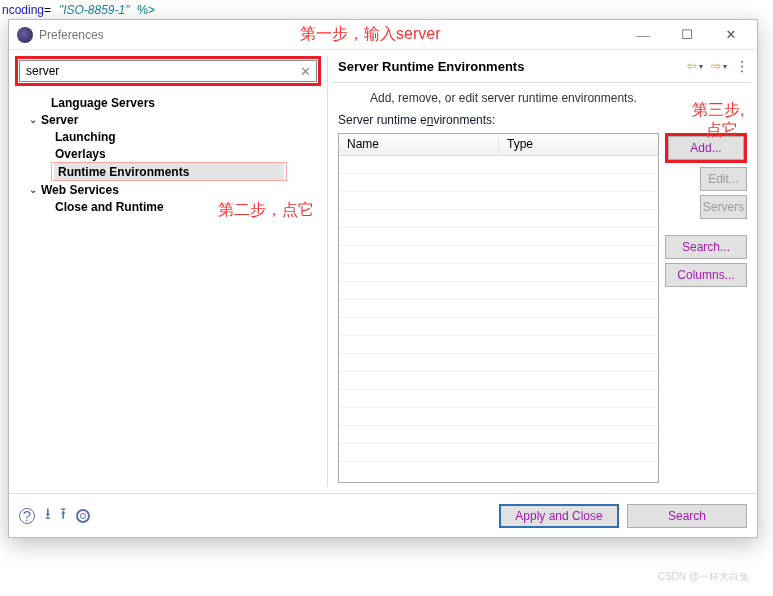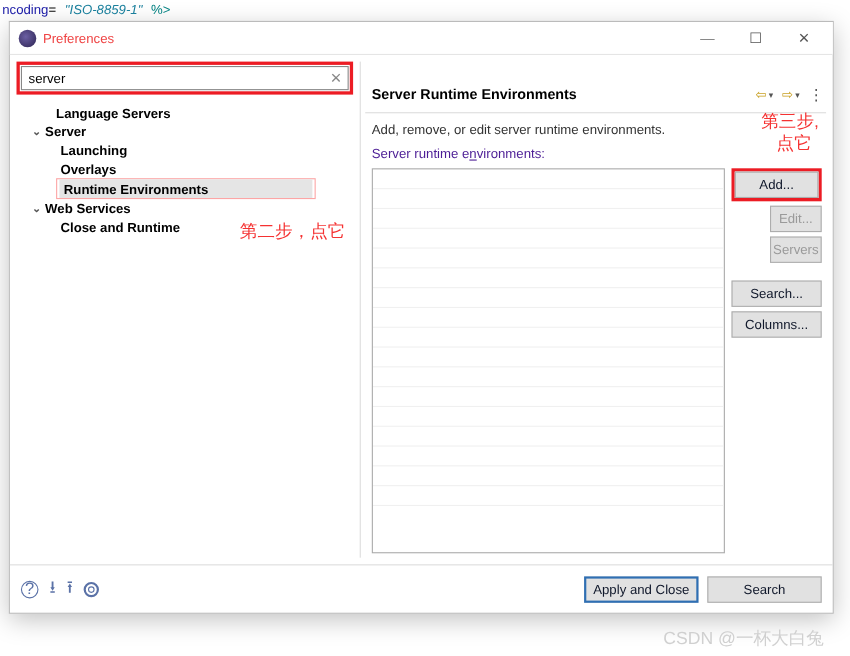--- a/index.html
+++ b/index.html
@@ -4,69 +4,69 @@
 <style>
   * { box-sizing: border-box; font-family: "Segoe UI", Tahoma, sans-serif; font-size: 12px; }
   body { margin: 0; background: #fff; width: 773px; }
   .code-fragment { padding: 2px 0 0 2px; font-family: Consolas, monospace; font-size: 13px; background: #fff; }
   .code-fragment .attr { color: #1a1aa6; }
   .code-fragment .val { color: #1a1aa6; font-style: italic; }
   .code-fragment .punct { color: teal; }
   .window { margin: 2px 6px 0 8px; border: 1px solid #bbb; background: #fff; box-shadow: 0 6px 22px rgba(0,0,0,0.25); width: 750px; }
   .titlebar { display: flex; align-items: center; height: 30px; padding: 0 4px 0 8px; background: #fff; border-bottom: 1px solid #e5e5e5; }
   .titlebar .app-icon { width: 16px; height: 16px; border-radius: 50%; background: radial-gradient(circle at 40% 40%, #6b5fa3, #2b2250); margin-right: 6px; }
-  .titlebar .title { color: #ef4444; flex: 1; }
+  .titlebar .title { color: #737373; flex: 1; }
   .titlebar .winbtn { width: 44px; height: 28px; display: flex; align-items: center; justify-content: center; color: #555; font-size: 13px; font-family: "Segoe UI Symbol"; }
   .body { display: flex; padding: 6px; gap: 6px; }
   .left { width: 306px; display: flex; flex-direction: column; }
   .search-wrap { border: 3px solid #ec1c24; padding: 1px; position: relative; margin-bottom: 4px; }
   .search-input { width: 100%; height: 22px; border: 1px solid #888; padding: 2px 22px 2px 6px; outline: none; }
   .search-clear { position: absolute; right: 7px; top: 50%; transform: translateY(-50%); color: #888; font-size: 13px; }
   .tree { border: none; padding-top: 4px; }
   .tree-item { display: flex; align-items: center; height: 17px; padding-left: 8px; font-weight: bold; }
   .tree-item.lvl1 { padding-left: 24px; }
   .tree-item.lvl2 { padding-left: 40px; }
   .tree-item .chev { width: 10px; display: inline-block; color: #555; font-size: 10px; margin-right: 2px; }
   .tree-item.selected { background: #e5e5e5; }
   .runtime-wrap { border: 1px solid #fca5a5; display: inline-block; margin-left: 36px; padding: 0 2px; }
   .runtime-wrap .tree-item { padding-left: 4px; }
   .right { flex: 1; display: flex; flex-direction: column; border-left: 1px solid #ddd; padding-left: 4px; }
-  .right-head { display: flex; align-items: flex-start; padding: 2px 2px 8px 6px; border-bottom: 1px solid #ddd; margin-top: 20px; }
+  .right-head { display: flex; align-items: center; padding: 2px 2px 8px 6px; border-bottom: 1px solid #ddd; }
   .right-title { font-weight: bold; font-size: 13px; flex: 1; }
   .nav-arrows { display: flex; align-items: center; gap: 4px; }
   .nav-arrows span { font-size: 12px; color: #c9a227; }
   .nav-arrows .drop { color: #555; font-size: 8px; margin-left: -2px; }
   .nav-arrows .menu { color: #555; font-size: 14px; margin-left: 4px; }
-  .desc { padding: 8px 6px 6px 6px; color: #333; }
-  .sub { padding: 2px 6px 6px 6px; color: #4c1d95; }
+  .desc { padding: 8px 6px 6px 6px; color: #333; margin-left: 32px; }
+  .sub { padding: 2px 6px 6px 6px; color: #0f172a; }
   .table-area { display: flex; gap: 6px; padding: 0 4px 4px 6px; }
   .table { flex: 1; border: 1px solid #aaa; height: 350px; background: #fff; position: relative; overflow: hidden; }
   .table-header { display: flex; height: 22px; background: #fff; border-bottom: 1px solid #ddd; }
   .th { flex: 1; padding: 3px 8px; border-right: 1px solid #e5e5e5; background: linear-gradient(#fdfdfd,#f0f0f0); }
   .rows { }
   .row { height: 18px; border-bottom: 1px solid #f0f0f0; }
   .btns { width: 82px; display: flex; flex-direction: column; gap: 4px; }
-  .btn { height: 24px; border: 1px solid #adadad; background: #e1e1e1; color: #0f172a; display: flex; align-items: center; justify-content: center; padding: 0 4px; }
+  .btn { height: 24px; border: 1px solid #adadad; background: #e1e1e1; color: #a21caf; display: flex; align-items: center; justify-content: center; padding: 0 4px; }
   .btn.disabled { color: #9a9a9a; margin-left: 35px; }
   .btns .gap { height: 8px; }
   .add-wrap { border: 3px solid #ec1c24; padding: 0; }
   .footer { display: flex; align-items: center; padding: 8px 10px; border-top: 1px solid #ddd; }
   .footer-icons { display: flex; gap: 10px; align-items: center; }
   .footer-icons span { color: #5b72a7; font-size: 16px; }
   .footer-icons .ring { width: 14px; height: 14px; border: 2px solid #5b72a7; border-radius: 50%; display: inline-block; position: relative; }
   .footer-icons .ring::after { content: ""; position: absolute; inset: 2px; border: 1px solid #5b72a7; border-radius: 50%; }
   .footer-spacer { flex: 1; }
-  .footer .btn { width: 104px; margin-left: 8px; }
+  .footer .btn { width: 120px; margin-left: 8px; }
   .footer .btn.primary { border: 2px solid #2f6fb3; background: #e1e1e1; }
   .annot { position: absolute; color: #f53232; font-size: 16px; font-family: SimSun, "Microsoft YaHei", sans-serif; font-weight: normal; pointer-events: none; }
   .annot1 { left: 300px; top: 24px; }
   .annot2 { left: 218px; top: 200px; }
   .annot3 { left: 692px; top: 100px; }
   .annot4 { left: 670px; top: 120px; margin-left: 36px; }
-  .watermark { position: absolute; right: 24px; top: 570px; color: #d0d0d0; font-size: 16px; font-family: "Microsoft YaHei", sans-serif; }
+  .watermark { position: absolute; right: 24px; top: 570px; color: #d0d0d0; font-size: 10px; font-family: "Microsoft YaHei", sans-serif; }
   .root { position: relative; width: 773px; height: 596px; overflow: hidden; }
 </style>
 </head>
 <body>
 <div class="root">
 
 <div class="code-fragment">
   <span class="attr">ncoding</span><span>=</span> <span class="val" style="color:#1a7f9c;font-style:italic">"ISO-8859-1"</span> <span class="punct" style="color:#008080">%&gt;</span>
 </div>
 
@@ -123,20 +123,24 @@
               <span class="drop">▾</span>
           <span style="margin-left:4px">⇨</span>
               <span class="drop">▾</span>
           <span class="menu">⋮</span>
         </div>
       </div>
       <div class="desc">Add, remove, or edit server runtime environments.</div>
       <div class="sub"><span>Server runtime e</span><u>n</u><span>vironments:</span></div>
       <div class="table-area">
         <div class="table">
+          <div class="table-header">
+            <div class="th">Name</div>
+            <div class="th" style="border-right:none">Type</div>
+          </div>
           <div class="rows">
             <div class="row"></div>
             <div class="row"></div>
             <div class="row"></div>
             <div class="row"></div>
             <div class="row"></div>
             <div class="row"></div>
             <div class="row"></div>
             <div class="row"></div>
             <div class="row"></div>
@@ -170,18 +174,19 @@
       <span>⭳</span>
       <span>⭱</span>
       <span class="ring"></span>
     </div>
     <div class="footer-spacer"></div>
     <div class="btn primary">Apply and Close</div>
     <div class="btn">Search</div>
   </div>
 </div>
 
+<div class="annot annot1">第一步，输入server</div>
 <div class="annot annot2">第二步，点它</div>
 <div class="annot annot3">第三步,</div>
 <div class="annot annot4">点它</div>
 <div class="watermark">CSDN @一杯大白兔</div>
 
 </div>
 
 </body></html>

